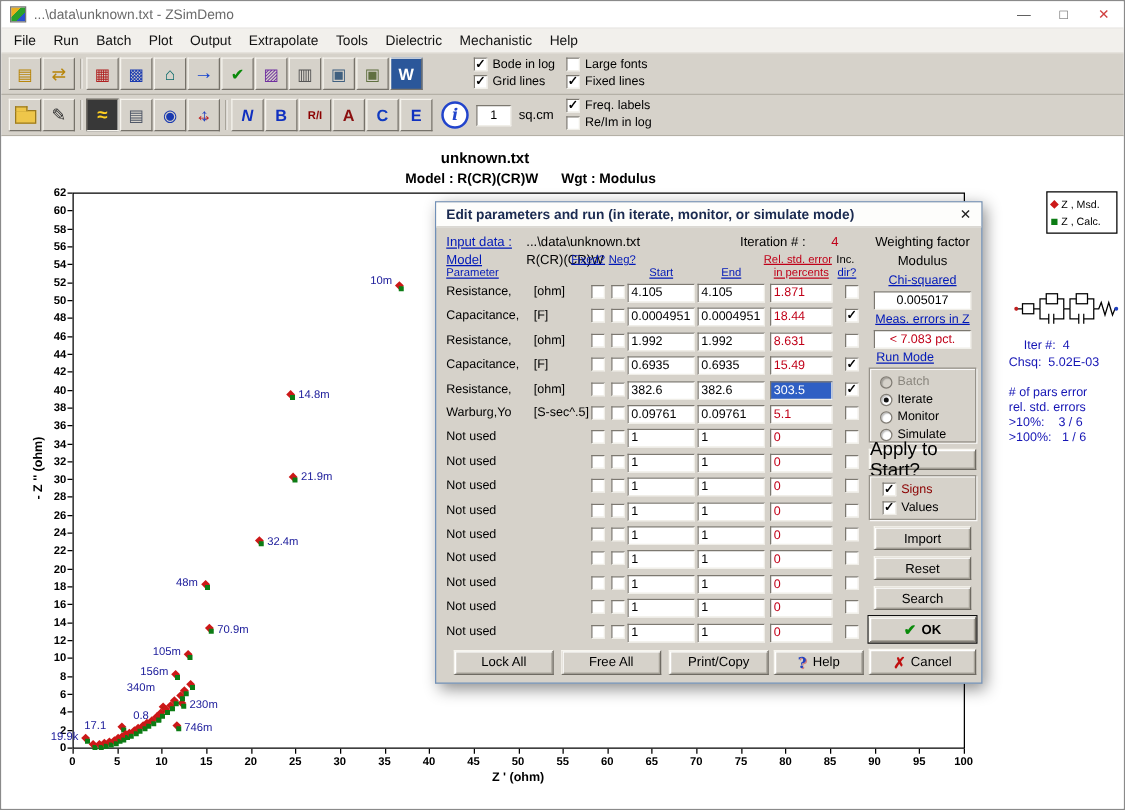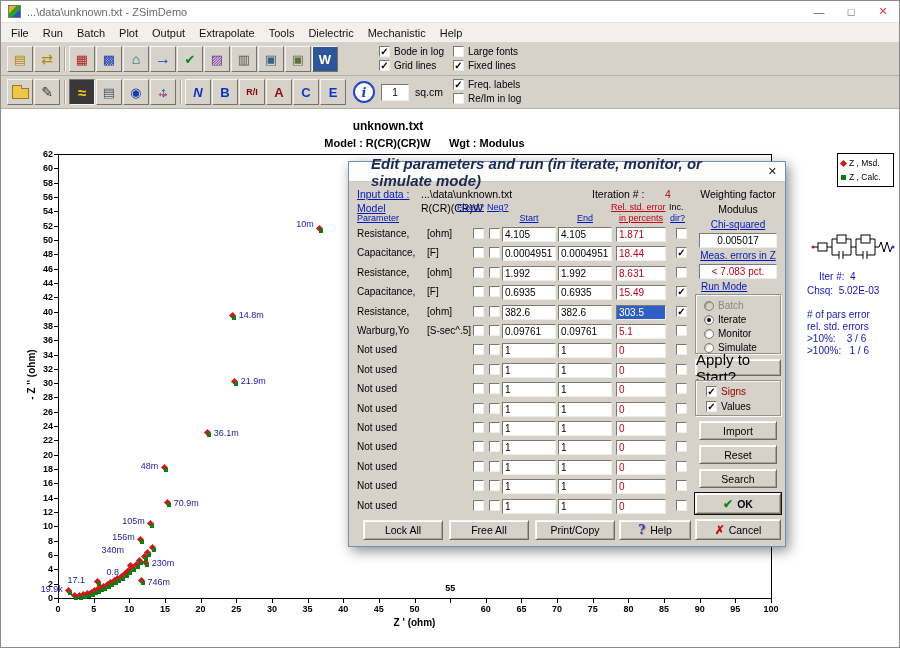--- a/index.html
+++ b/index.html
@@ -68,21 +68,21 @@
   .legend-label{font-size:8.5px;white-space:nowrap;}
   .lg-d{width:5px;height:5px;transform:rotate(45deg);flex:0 0 5px;}
   .lg-s{width:5px;height:5px;flex:0 0 5px;}
   .circuit{position:absolute;left:810px;top:120px;}
   .side-line{position:absolute;font-size:10px;color:#1515b5;white-space:pre;}
   
   .dialog{position:absolute;left:347px;top:160px;width:438px;height:386px;background:#d6d2ca;
           border:1px solid #7090b8;box-shadow:3px 4px 12px rgba(0,0,0,0.45);}
   .dlg-titlebar{position:absolute;left:0;top:0;right:0;height:20px;background:#fdfdfb;
           border-bottom:1px solid #ceccc6;display:flex;align-items:center;}
-  .dlg-title{font-size:15px;font-weight:bold;color:#1a2a50;padding-left:22px;font-style:italic;}
+  .dlg-title{font-size:11px;font-weight:bold;color:#1a2a50;padding-left:8px;}
   .dlg-close{margin-left:auto;padding:0 8px;font-size:11px;color:#222;}
   .dlg-body{position:absolute;left:0;top:20px;right:0;bottom:0;}
   .lbl{position:absolute;font-size:10.5px;color:#000;white-space:pre;}
   .hdr{position:absolute;font-size:9px;color:#000;white-space:nowrap;}
   .link{color:#0018b8;text-decoration:underline;}
   .redt{color:#c00018;}
   .ctr{text-align:center;}
   .prow{position:absolute;left:0;right:0;height:17px;}
   .pname{position:absolute;font-size:10px;white-space:pre;top:2px;}
   .prow .cbx{position:absolute;top:2px;}
@@ -312,21 +312,21 @@
         <span class="xlab" style="position: absolute; left: 270.9px; top: 495px;">30</span>
         <span class="tick-x" style="position: absolute; left: 306.55px; top: 490px;"></span>
         <span class="xlab" style="position: absolute; left: 306.55px; top: 495px;">35</span>
         <span class="tick-x" style="position: absolute; left: 342.2px; top: 490px;"></span>
         <span class="xlab" style="position: absolute; left: 342.2px; top: 495px;">40</span>
         <span class="tick-x" style="position: absolute; left: 377.85px; top: 490px;"></span>
         <span class="xlab" style="position: absolute; left: 377.85px; top: 495px;">45</span>
         <span class="tick-x" style="position: absolute; left: 413.5px; top: 490px;"></span>
         <span class="xlab" style="position: absolute; left: 413.5px; top: 495px;">50</span>
         <span class="tick-x" style="position: absolute; left: 449.15px; top: 490px;"></span>
-        <span class="xlab" style="position: absolute; left: 449.15px; top: 474px;">55</span>
+        <span class="xlab" style="position: absolute; left: 449.15px; top: 495px;">55</span>
         <span class="tick-x" style="position: absolute; left: 484.8px; top: 490px;"></span>
         <span class="xlab" style="position: absolute; left: 484.8px; top: 495px;">60</span>
         <span class="tick-x" style="position: absolute; left: 520.45px; top: 490px;"></span>
         <span class="xlab" style="position: absolute; left: 520.45px; top: 495px;">65</span>
         <span class="tick-x" style="position: absolute; left: 556.1px; top: 490px;"></span>
         <span class="xlab" style="position: absolute; left: 556.1px; top: 495px;">70</span>
         <span class="tick-x" style="position: absolute; left: 591.75px; top: 490px;"></span>
         <span class="xlab" style="position: absolute; left: 591.75px; top: 495px;">75</span>
         <span class="tick-x" style="position: absolute; left: 627.4px; top: 490px;"></span>
         <span class="xlab" style="position: absolute; left: 627.4px; top: 495px;">80</span>
@@ -427,21 +427,21 @@
         <span class="sqm" style="position: absolute; left: 149.19px; top: 415.023px;"></span>
         <span class="flabel left" style="position: absolute; left: 83.69px; top: 406.523px; width: 60px;">105m</span>
         <span class="diamond" style="position: absolute; left: 164.302px; top: 391.255px;"></span>
         <span class="sqm" style="position: absolute; left: 166.302px; top: 394.255px;"></span>
         <span class="flabel" style="position: absolute; left: 172.802px; top: 388.755px;">70.9m</span>
         <span class="diamond" style="position: absolute; left: 160.737px; top: 356.165px;"></span>
         <span class="sqm" style="position: absolute; left: 162.737px; top: 359.165px;"></span>
         <span class="flabel left" style="position: absolute; left: 97.237px; top: 351.665px; width: 60px;">48m</span>
         <span class="diamond" style="position: absolute; left: 204.23px; top: 321.074px;"></span>
         <span class="sqm" style="position: absolute; left: 206.23px; top: 324.074px;"></span>
-        <span class="flabel" style="position: absolute; left: 212.73px; top: 318.574px;">36.1m</span>
+        <span class="flabel" style="position: absolute; left: 212.73px; top: 318.574px;">32.4m</span>
         <span class="diamond" style="position: absolute; left: 231.324px; top: 269.513px;"></span>
         <span class="sqm" style="position: absolute; left: 233.324px; top: 272.513px;"></span>
         <span class="flabel" style="position: absolute; left: 239.824px; top: 267.013px;">21.9m</span>
         <span class="diamond" style="position: absolute; left: 229.185px; top: 203.629px;"></span>
         <span class="sqm" style="position: absolute; left: 231.185px; top: 206.629px;"></span>
         <span class="flabel" style="position: absolute; left: 237.685px; top: 201.129px;">14.8m</span>
         <span class="diamond" style="position: absolute; left: 316.171px; top: 116.977px;"></span>
         <span class="sqm" style="position: absolute; left: 318.171px; top: 119.977px;"></span>
         <span class="flabel left" style="position: absolute; left: 252.671px; top: 110.477px; width: 60px;">10m</span>
         <span class="diamond" style="position: absolute; left: 70.899px; top: 484.352px;"></span>

